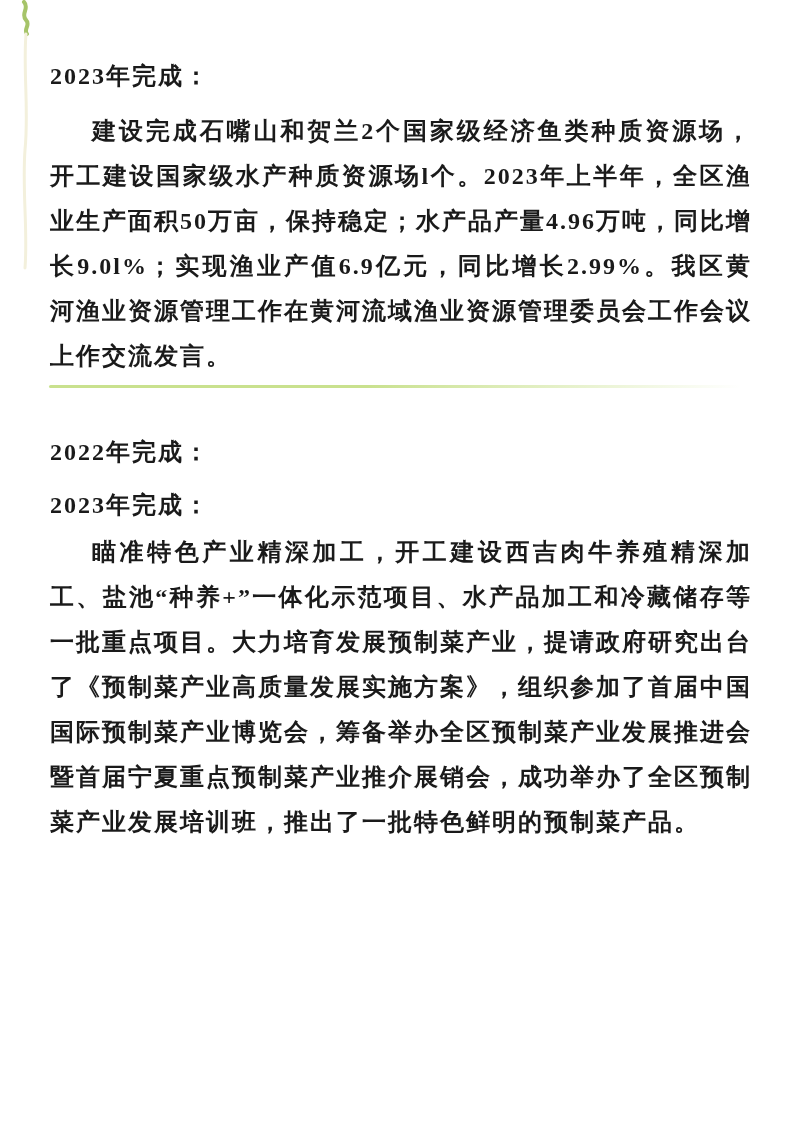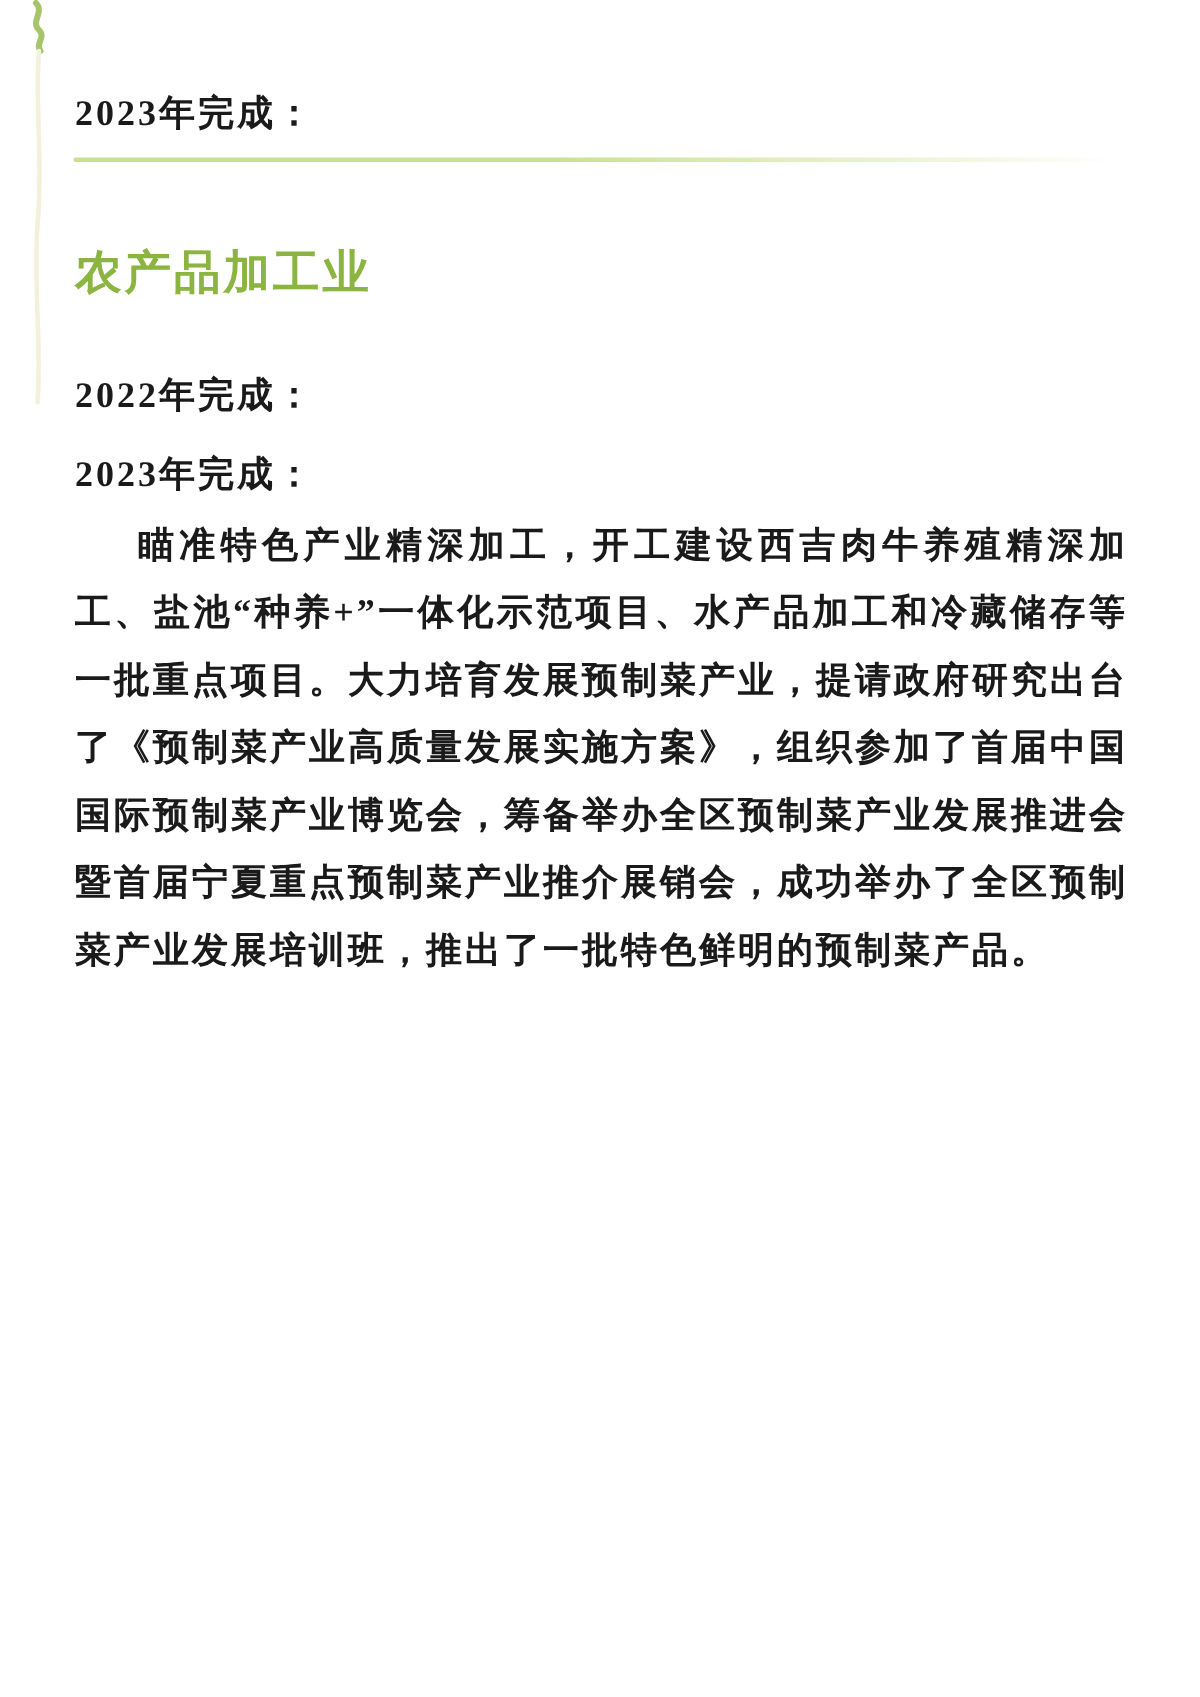--- a/index.html
+++ b/index.html
@@ -81,24 +81,24 @@
 
   <svg class="corner-decor" viewBox="0 0 60 300" style="color: rgb(156, 190, 89);">
     <path d="M24 2 C30 8, 20 14, 26 20 C31 25, 23 29, 27 34" fill="none" stroke="currentColor" stroke-width="4" stroke-linecap="round" opacity="0.9"></path>
     <path d="M26 34 C23 70, 29 110, 25 150 C22 190, 28 230, 25 268" fill="none" stroke="#F3F0DC" stroke-width="3" stroke-linecap="round"></path>
   </svg>
 
   <main class="content">
 
     <p class="label m-label1">2023年完成：</p>
 
+    <p class="body-par m-p1">建设完成石嘴山和贺兰2个国家级经济鱼类种质资源场，开工建设国家级水产种质资源场l个。2023年上半年，全区渔业生产面积50万亩，保持稳定；水产品产量4.96万吨，同比增长9.0l%；实现渔业产值6.9亿元，同比增长2.99%。我区黄河渔业资源管理工作在黄河流域渔业资源管理委员会工作会议上作交流发言。</p>
 
     <div class="divider" style="color: rgb(201, 225, 142);"></div>
 
-    <h1 class="green-title" style="color: rgb(139, 181, 64);">农产品加工业</h1>
 
     <p class="label m-label2">2022年完成：</p>
 
 
     <p class="label m-label3">2023年完成：</p>
 
     <p class="body-par m-p3">瞄准特色产业精深加工，开工建设西吉肉牛养殖精深加工、盐池“种养+”一体化示范项目、水产品加工和冷藏储存等一批重点项目。大力培育发展预制菜产业，提请政府研究出台了《预制菜产业高质量发展实施方案》，组织参加了首届中国国际预制菜产业博览会，筹备举办全区预制菜产业发展推进会暨首届宁夏重点预制菜产业推介展销会，成功举办了全区预制菜产业发展培训班，推出了一批特色鲜明的预制菜产品。</p>
 
   </main>
 </div>

